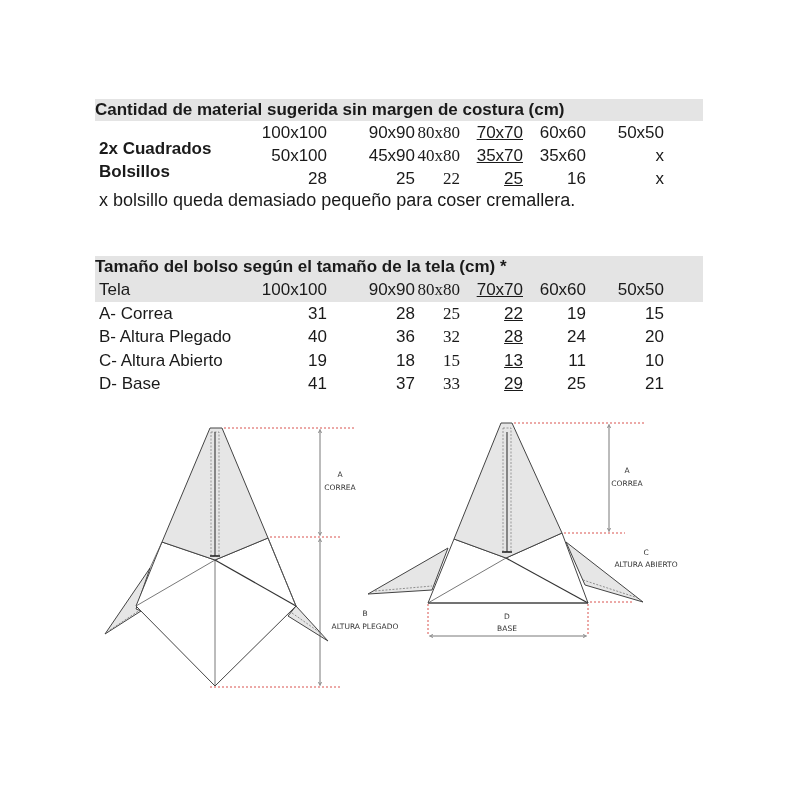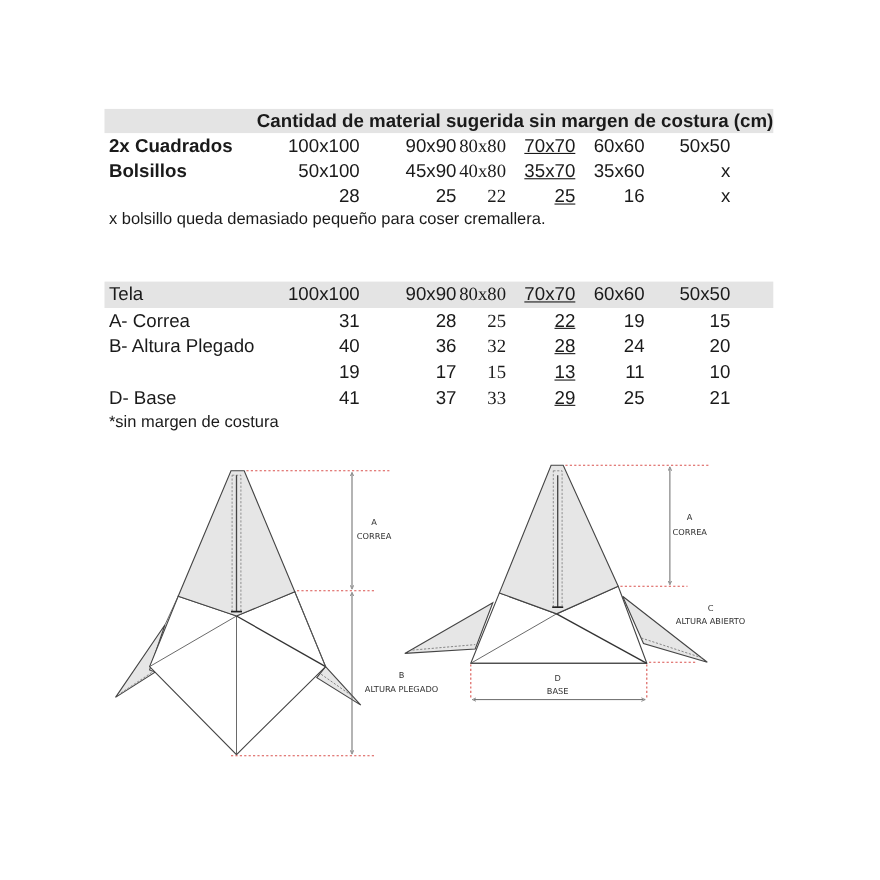--- a/index.html
+++ b/index.html
@@ -1,27 +1,27 @@
 <!DOCTYPE html>
 <html><head>
 <meta charset="utf-8">
 <style>
   html, body { margin: 0; padding: 0; background: #ffffff; }
   body { width: 800px; height: 800px; position: relative; overflow: hidden;
          font-family: "Liberation Sans", sans-serif; color: #1a1a1a; }
   .tbl { position: absolute; left: 95px; width: 608px; }
   .hdr { background: #e4e4e4; }
-  .title { text-align: right; font-weight: bold; font-size: 17px; line-height: 22px; height: 22px; }
+  .title { text-align: left; font-weight: bold; font-size: 17px; line-height: 22px; height: 22px; }
   .row { position: relative; height: 23px; font-size: 17px; line-height: 23px; }
   .row .lbl { position: absolute; left: 4px; top: 0; white-space: nowrap; }
   .row .c { position: absolute; top: 0; width: 70px; text-align: right; white-space: nowrap; }
   .c0 { left: 162px; } .c1 { left: 250px; } .c2 { left: 295px; font-family: Liberation Serif, serif; }
   .c3 { left: 358px; text-decoration: underline; } .c4 { left: 421px; } .c5 { left: 499px; }
-  .bold .lbl { font-weight: bold; }
-  .note { font-size: 15px; line-height: 20px; position: relative; left: 4px; white-space: nowrap; }
+  .bold .lbl { font-weight: bold; margin-top: 16px; }
+  .note { font-size: 18px; line-height: 20px; position: relative; left: 4px; white-space: nowrap; }
   #t1 { top: 99px; }
   #t2 { top: 256px; }
   #t2 .row { height: 23.5px; line-height: 23.5px; }
   #diagram { position: absolute; left: 0; top: 410px; width: 800px; height: 300px; }
   .dlabel { font-family: "DejaVu Sans", sans-serif; font-size: 7.5px; fill: #333; text-anchor: middle; }
 </style>
 </head>
 <body>
 
 <div id="t1" class="tbl">
@@ -50,20 +50,21 @@
     <span class="c c2">22</span>
     <span class="c c3">25</span>
     <span class="c c4">16</span>
     <span class="c c5">x</span>
   </div>
   <div class="note">x bolsillo queda demasiado pequeño para coser cremallera.</div>
 </div>
 
 <div id="t2" class="tbl">
   <div class="hdr">
+    <div class="title">Tamaño del bolso según el tamaño de la tela (cm) *</div>
     <div class="row">
       <span class="lbl">Tela</span>
       <span class="c c0">100x100</span>
       <span class="c c1">90x90</span>
       <span class="c c2">80x80</span>
       <span class="c c3">70x70</span>
       <span class="c c4">60x60</span>
       <span class="c c5">50x50</span>
     </div>
   </div>
@@ -79,37 +80,37 @@
   <div class="row">
     <span class="lbl">B- Altura Plegado</span>
     <span class="c c0">40</span>
     <span class="c c1">36</span>
     <span class="c c2">32</span>
     <span class="c c3">28</span>
     <span class="c c4">24</span>
     <span class="c c5">20</span>
   </div>
   <div class="row">
+    <span class="lbl">C- Altura Abierto</span>
     <span class="c c0">19</span>
-    <span class="c c1">17</span>
+    <span class="c c1">18</span>
     <span class="c c2">15</span>
     <span class="c c3">13</span>
     <span class="c c4">11</span>
     <span class="c c5">10</span>
   </div>
   <div class="row">
     <span class="lbl">D- Base</span>
     <span class="c c0">41</span>
     <span class="c c1">37</span>
     <span class="c c2">33</span>
     <span class="c c3">29</span>
     <span class="c c4">25</span>
     <span class="c c5">21</span>
   </div>
-  <div class="note">*sin margen de costura</div>
 </div>
 
 <svg id="diagram" viewBox="0 410 800 300" xmlns="http://www.w3.org/2000/svg">
   <defs>
     <marker id="arr" viewBox="0 0 10 10" refX="5" refY="5" markerWidth="5" markerHeight="5" orient="auto-start-reverse">
       <path d="M0,1 L9,5 L0,9" fill="none" stroke="#555" stroke-width="1.5"></path>
     </marker>
   </defs>
 
   <g>

